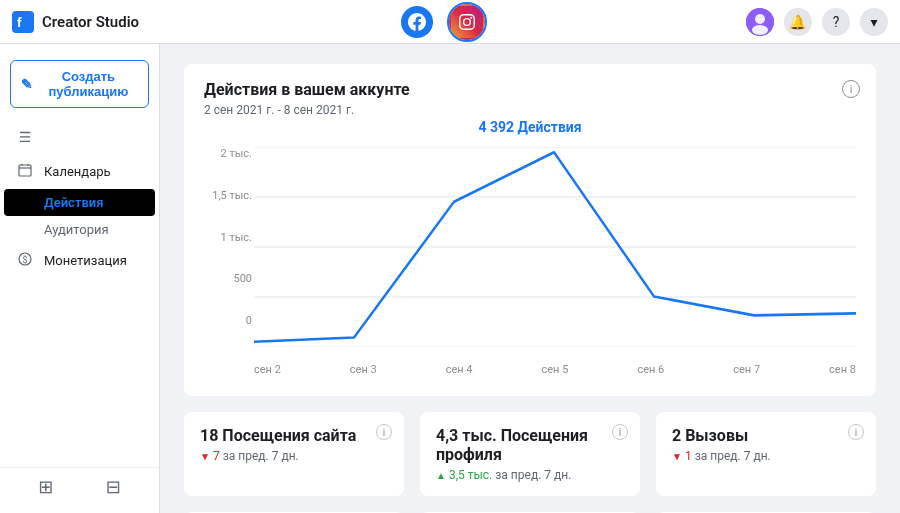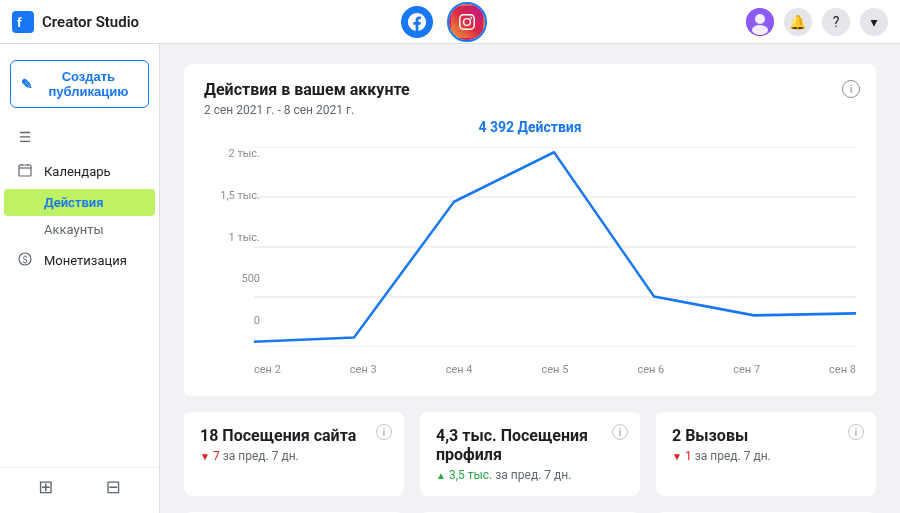--- a/index.html
+++ b/index.html
@@ -156,21 +156,21 @@
       padding: 6px 12px 6px 40px;
       font-size: 13px;
       color: #606770;
       cursor: pointer;
       border-radius: 4px;
       margin: 0 4px;
     }
     .sub-nav-item.active {
       color: #1877f2;
       font-weight: 600;
-      background: #bef264;
+      background: #000000;
     }
     .sidebar-bottom {
       display: flex;
       justify-content: space-around;
       padding: 8px 12px;
       border-top: 1px solid #eee;
     }
     .sidebar-bottom-icon {
       font-size: 18px;
       color: #606770;
@@ -328,21 +328,21 @@
           <svg width="14" height="14" viewBox="0 0 14 14" fill="none">
             <rect x="1" y="2" width="12" height="11" rx="1" stroke="#606770" stroke-width="1.2" fill="none"></rect>
             <line x1="1" y1="5" x2="13" y2="5" stroke="#606770" stroke-width="1.2"></line>
             <line x1="4" y1="1" x2="4" y2="3" stroke="#606770" stroke-width="1.2"></line>
             <line x1="10" y1="1" x2="10" y2="3" stroke="#606770" stroke-width="1.2"></line>
           </svg>
         </span>
         <span>Календарь</span>
       </div>
       <div class="sub-nav-item active">Действия</div>
-      <div class="sub-nav-item">Аккаунты</div>
+      <div class="sub-nav-item">Аудитория</div>
 
       <div class="nav-item">
         <span class="nav-icon">
           <svg width="14" height="14" viewBox="0 0 14 14" fill="none">
             <circle cx="7" cy="7" r="6" stroke="#606770" stroke-width="1.2" fill="none"></circle>
             <text x="4.5" y="11" font-size="9" fill="#606770">$</text>
           </svg>
         </span>
         <span>Монетизация</span>
       </div>
@@ -358,21 +358,21 @@
 
     <div class="chart-container">
       <div class="info-icon">i</div>
       <div class="section-title">Действия в вашем аккунте</div>
       <div class="section-date">2 сен 2021 г. - 8 сен 2021 г.</div>
       <div class="section-metric">
         <span>4 392 Действия</span>
       </div>
 
       <div style="position:relative; padding-left: 50px;">
-        <div style="position:absolute; left:8px; top:0; height:180px; display:flex; flex-direction:column; justify-content:space-between; font-size:11px; color:#8a8d91; padding-top:0; width:48px; text-align:right;">
+        <div style="position:absolute; left:0; top:0; height:180px; display:flex; flex-direction:column; justify-content:space-between; font-size:11px; color:#8a8d91; padding-top:0; width:48px; text-align:right;">
           <span>2 тыс.</span>
           <span>1,5 тыс.</span>
           <span>1 тыс.</span>
           <span>500</span>
           <span>0</span>
         </div>
         <svg class="chart-svg" viewBox="0 0 620 190" preserveAspectRatio="none">
 
           <line x1="0" y1="0" x2="620" y2="0" stroke="#e4e6eb" stroke-width="1"></line>
           <line x1="0" y1="47.5" x2="620" y2="47.5" stroke="#e4e6eb" stroke-width="1"></line>

